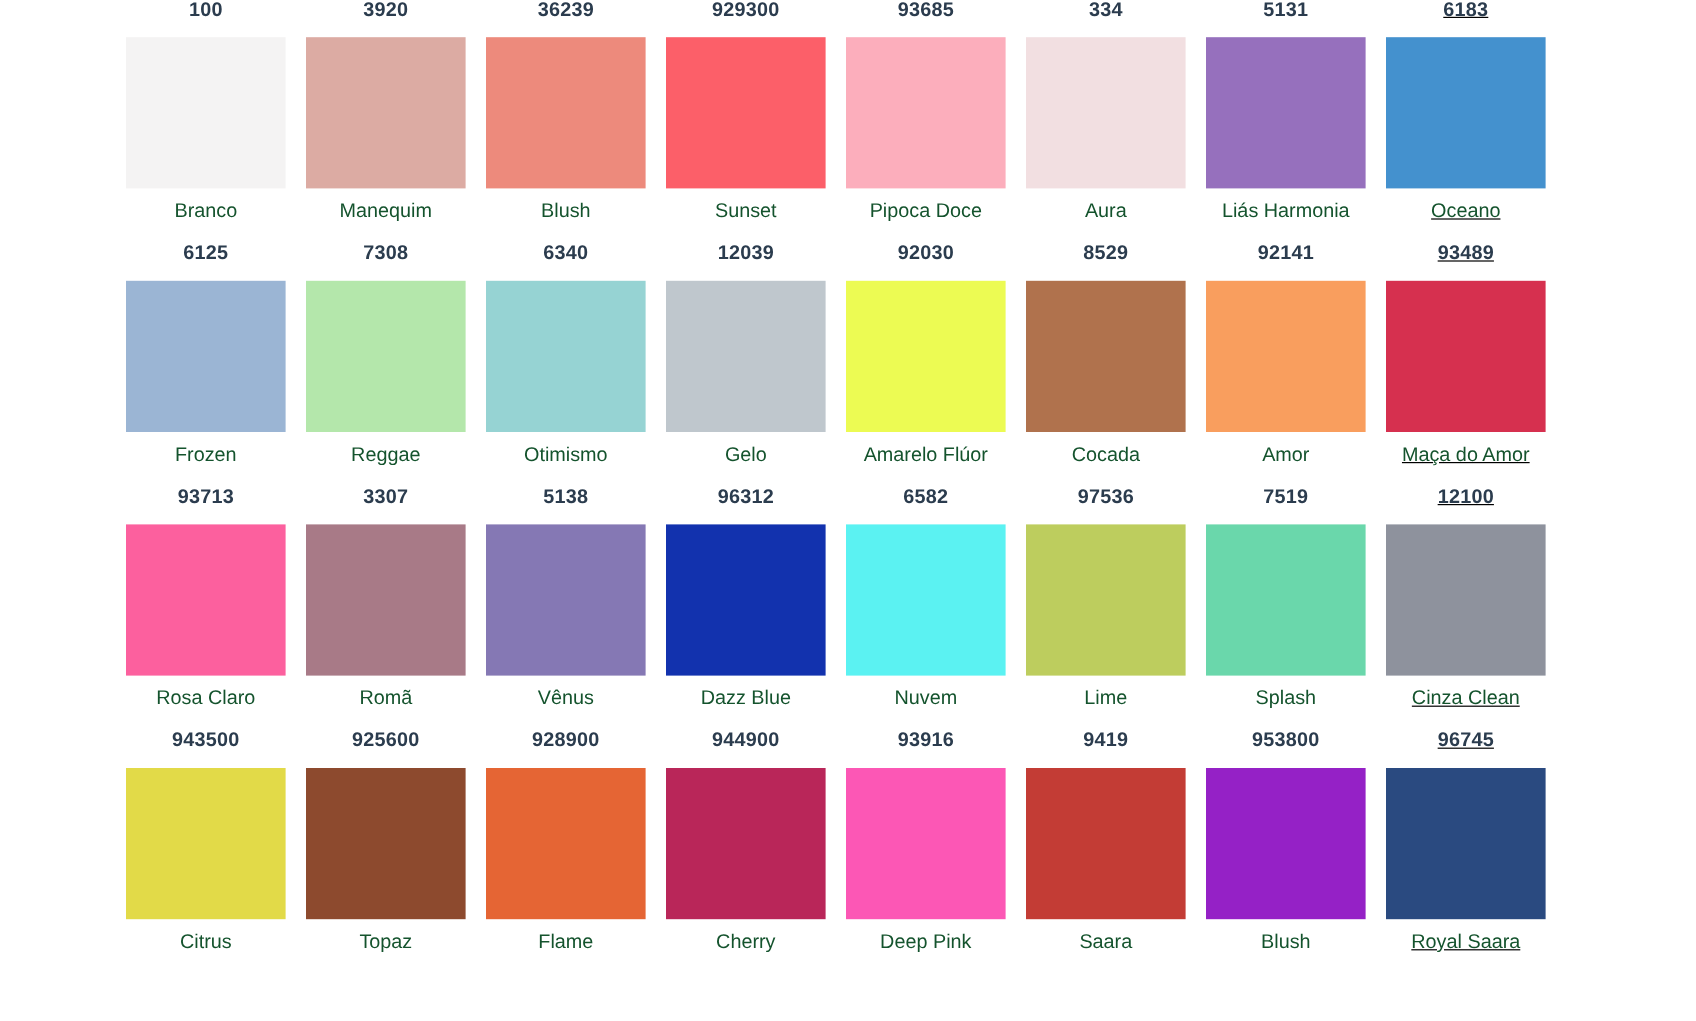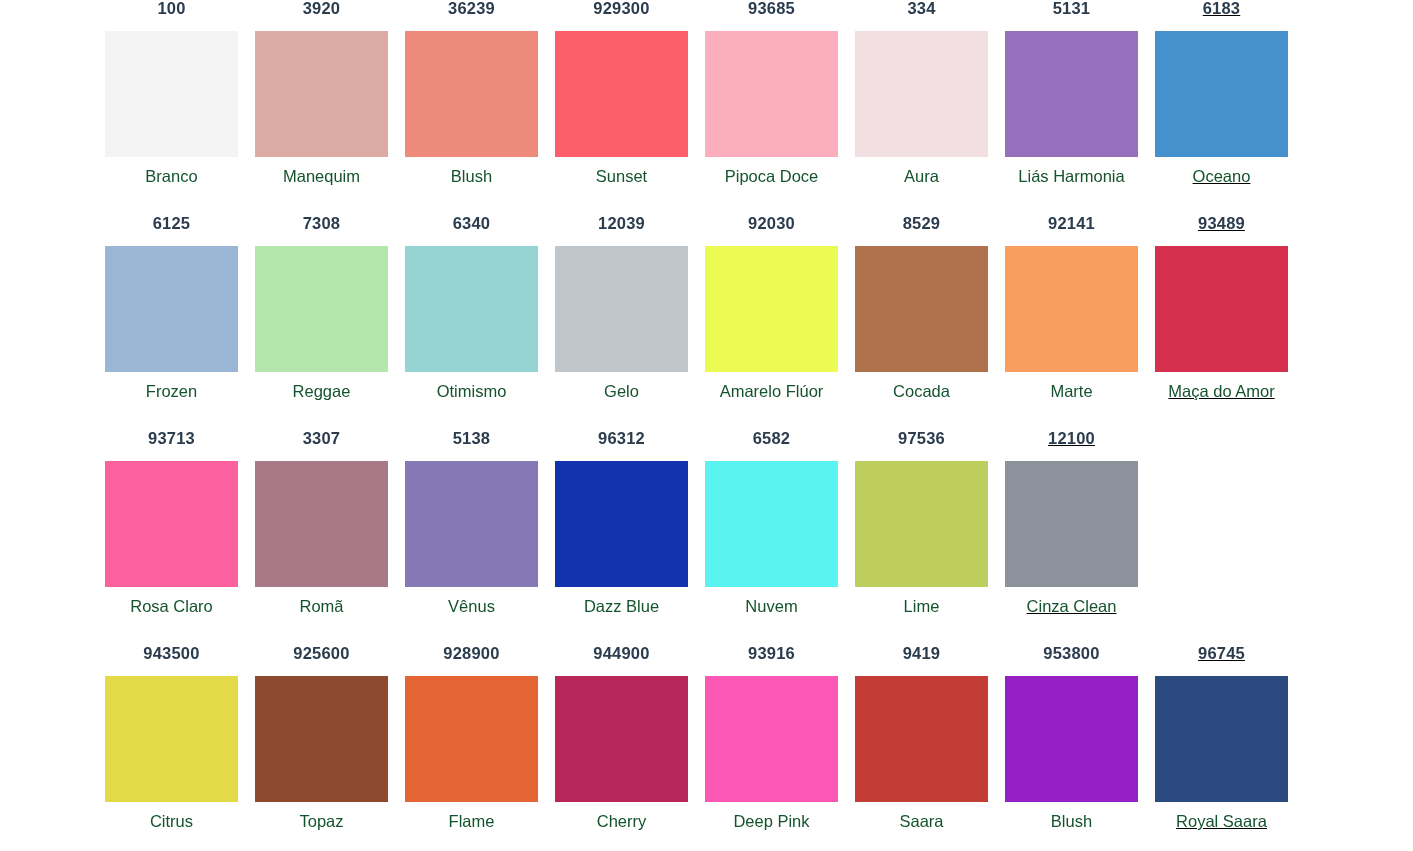--- a/index.html
+++ b/index.html
@@ -26,21 +26,21 @@
   .swatch-row {
     display: flex;
     flex-direction: row;
     justify-content: flex-start;
     align-items: flex-start;
     padding-left: 105px;
     box-sizing: border-box;
   }
 
   .swatch-row + .swatch-row {
-    margin-top: 28px;
+    margin-top: 16px;
   }
 
   .swatch-cell {
     width: 133px;
     margin-right: 17px;
     display: flex;
     flex-direction: column;
     align-items: center;
     box-sizing: border-box;
   }
@@ -153,21 +153,21 @@
         <div class="swatch-name">Amarelo Flúor</div>
       </div>
       <div class="swatch-cell">
         <div class="swatch-code">8529</div>
         <div class="swatch-chip" style="background-color: rgb(176, 114, 77);"></div>
         <div class="swatch-name">Cocada</div>
       </div>
       <div class="swatch-cell">
         <div class="swatch-code">92141</div>
         <div class="swatch-chip" style="background-color: rgb(249, 158, 94);"></div>
-        <div class="swatch-name">Marte</div>
+        <div class="swatch-name">Amor</div>
       </div>
       <div class="swatch-cell">
         <div class="swatch-code">93489</div>
         <div class="swatch-chip" style="background-color: rgb(214, 48, 79);"></div>
         <div class="swatch-name">Maça do Amor</div>
       </div>
     </div>
     <div class="swatch-row">
       <div class="swatch-cell">
         <div class="swatch-code">93713</div>
@@ -193,20 +193,25 @@
         <div class="swatch-code">6582</div>
         <div class="swatch-chip" style="background-color: rgb(91, 242, 242);"></div>
         <div class="swatch-name">Nuvem</div>
       </div>
       <div class="swatch-cell">
         <div class="swatch-code">97536</div>
         <div class="swatch-chip" style="background-color: rgb(189, 205, 94);"></div>
         <div class="swatch-name">Lime</div>
       </div>
       <div class="swatch-cell">
+        <div class="swatch-code">7519</div>
+        <div class="swatch-chip" style="background-color: rgb(106, 215, 171);"></div>
+        <div class="swatch-name">Splash</div>
+      </div>
+      <div class="swatch-cell">
         <div class="swatch-code">12100</div>
         <div class="swatch-chip" style="background-color: rgb(142, 146, 157);"></div>
         <div class="swatch-name">Cinza Clean</div>
       </div>
     </div>
     <div class="swatch-row">
       <div class="swatch-cell">
         <div class="swatch-code">943500</div>
         <div class="swatch-chip" style="background-color: rgb(226, 218, 72);"></div>
         <div class="swatch-name">Citrus</div>

